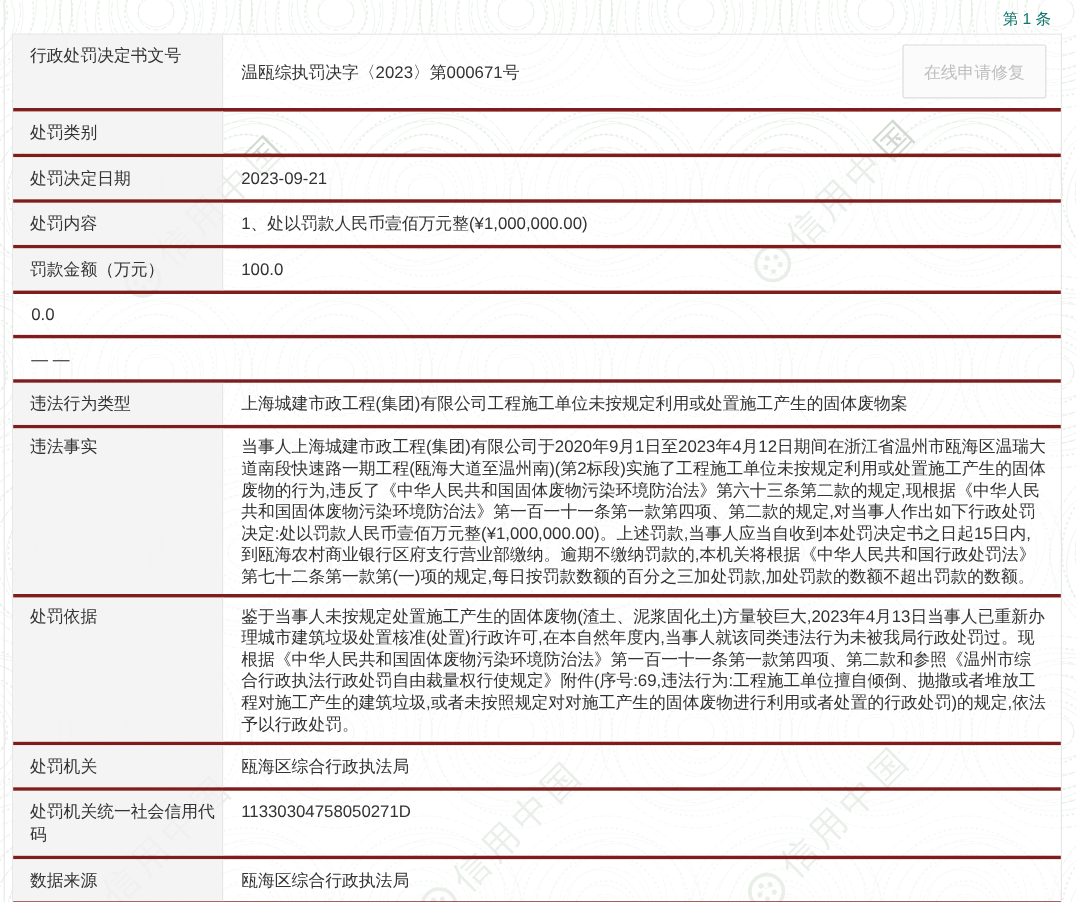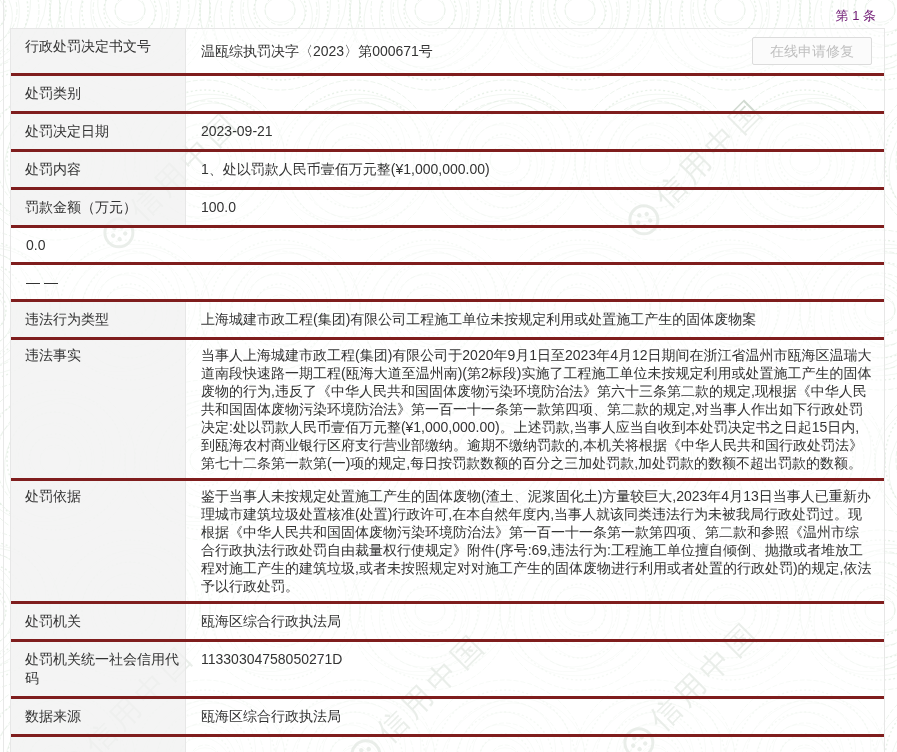--- a/index.html
+++ b/index.html
@@ -10,35 +10,35 @@
   
   #watermark { position:absolute; inset:0; z-index:0; overflow:hidden; }
   #wm-svg { position:absolute; left:0; top:0; }
   .wm-text { position:absolute; display:flex; align-items:center; white-space:nowrap;
     transform:rotate(-45deg); color:#c6d2c6; opacity:.8; }
   .wm-text .wm-label { font-size:30px; letter-spacing:5px; margin-left:7px; }
 
   
   #content { position:absolute; inset:0; z-index:1; }
   .left-line { position:absolute; left:3px; top:0; width:1px; height:752px; background:#e8e8e8; }
-  .counter { position:absolute; top:7px; right:21px; font-size:13px; color:#701a75; }
+  .counter { position:absolute; top:7px; right:21px; font-size:13px; color:#0f766e; }
 
   .table { position:absolute; left:10px; top:28px; width:875px;
     border:1px solid #e7e7e7; border-bottom:none; }
   .row { display:flex; border-bottom:3px solid #7f1d1d; }
   .cell { font-size:14px; color:#333; }
   .label-cell { width:175px; flex:0 0 175px; background:rgba(243,243,243,.88);
     border-right:1px solid #e7e7e7; padding:8px 6px 8px 14px; line-height:19px; }
   .value-cell { flex:1; background:rgba(255,255,255,.55); padding:8px 12px 8px 15px;
     line-height:18px; word-break:break-all; }
   .row.dense .label-cell, .row.dense .value-cell { padding-top:6px; padding-bottom:6px; }
   .row.first .value-cell { display:flex; align-items:center; justify-content:space-between;gap:36px; }
   .row.first .value-cell .vtext { flex:1; padding-right:10px; }
 
-  .repair-btn { flex:0 0 auto; height:28px; padding:0 17px; font-size:14px;
+  .repair-btn { flex:0 0 auto; height:45px; padding:0 17px; font-size:14px;
     font-family:inherit; color:#bfbfbf; background:#fbfbfb; border:1px solid #dcdcdc;
     border-radius:2px; cursor:pointer; line-height:26px; }
 
   .cutoff-row { height:34px; }
   .cutoff-row .label-cell, .cutoff-row .value-cell { min-height:34px; }
 </style>
 </head>
 <body>
 
 <div id="page">

